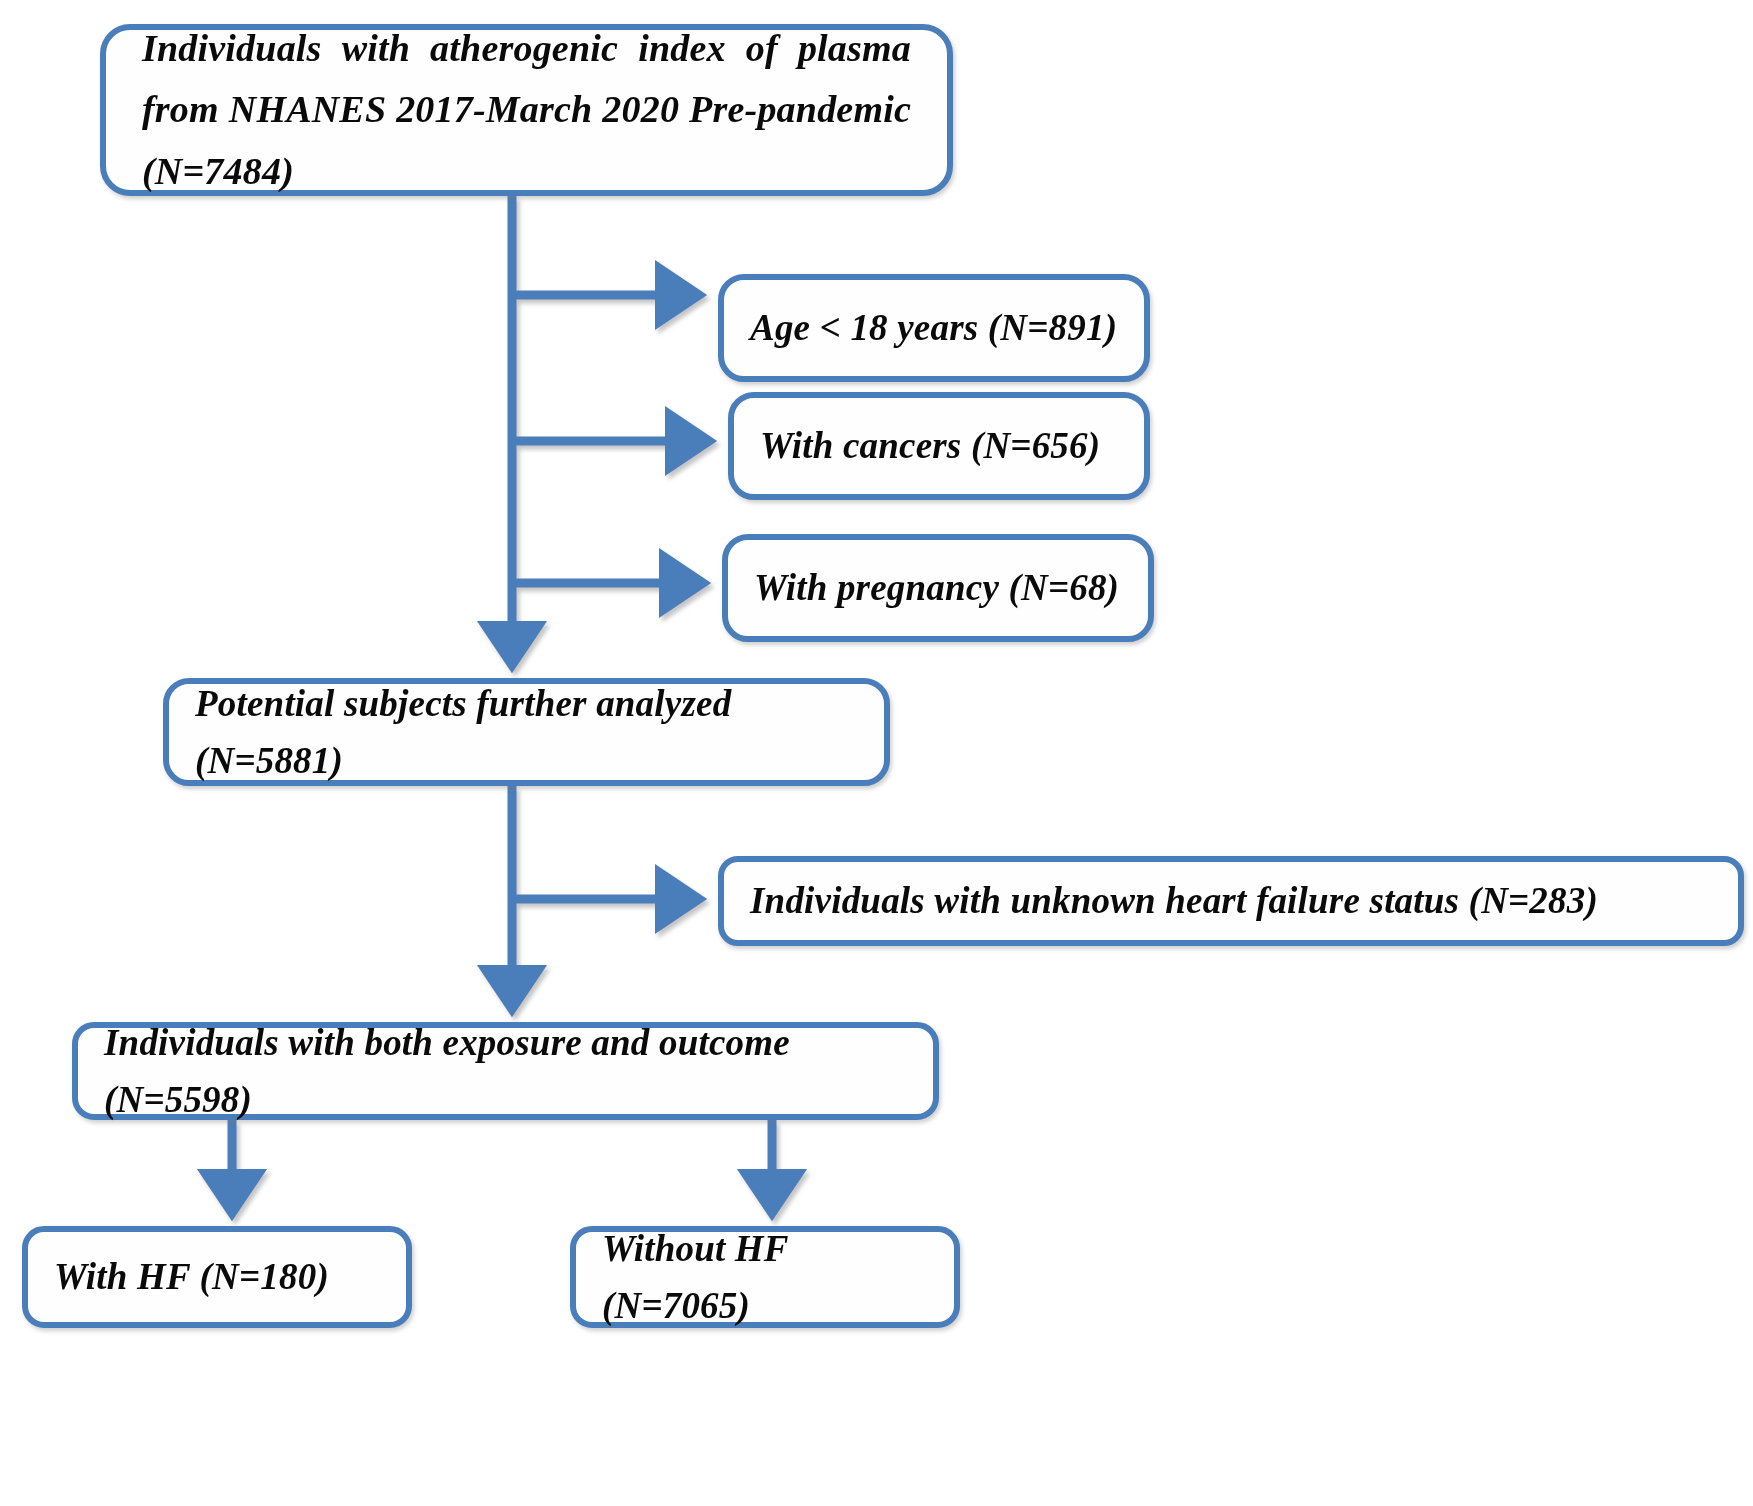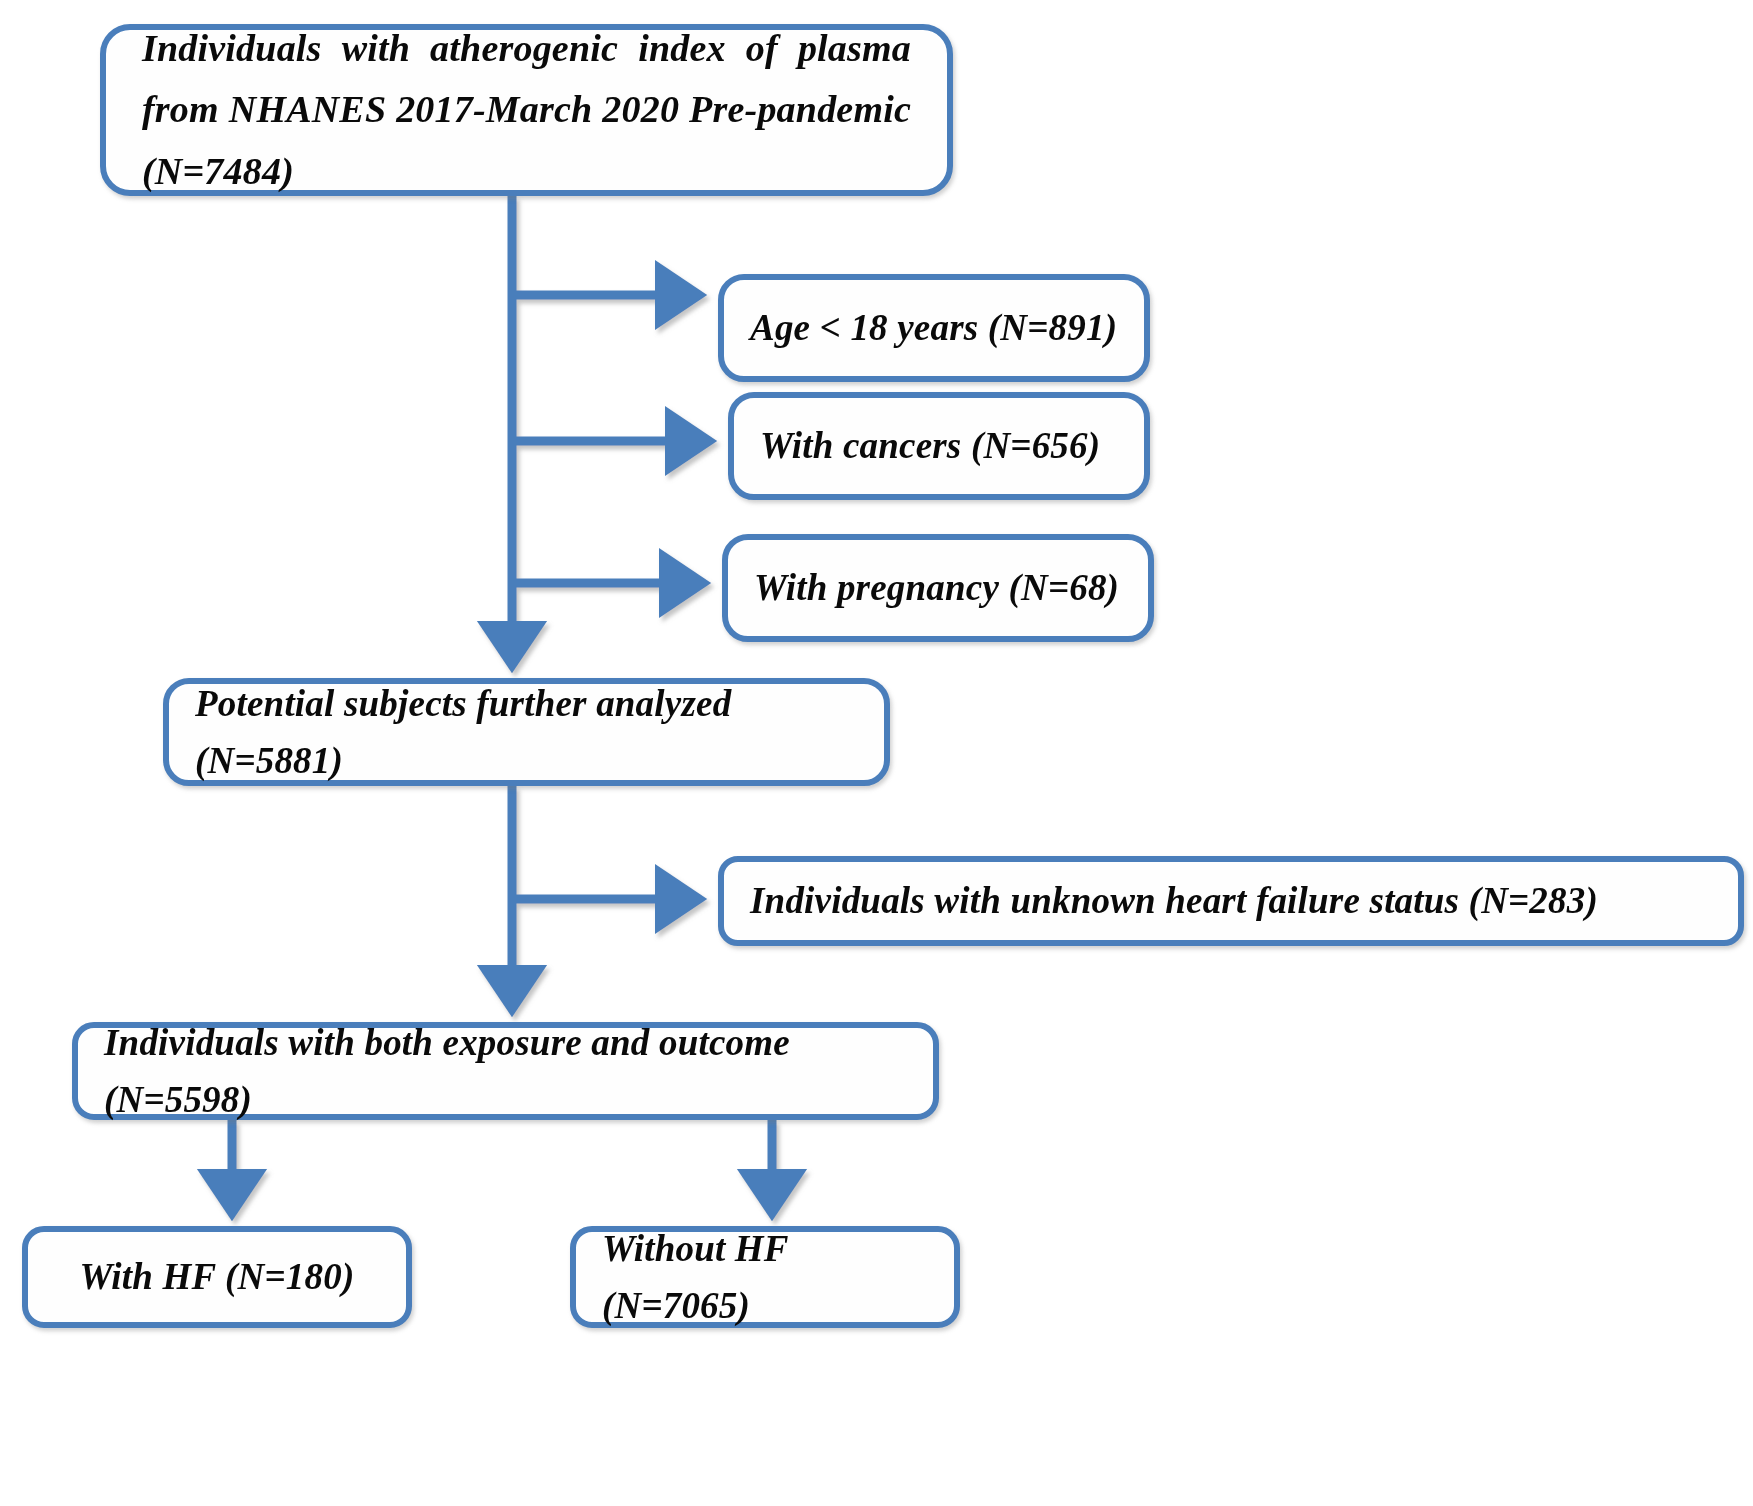--- a/index.html
+++ b/index.html
@@ -91,21 +91,20 @@
     width: 867px;
     height: 98px;
     border-radius: 22px;
   }
   #box-withhf {
     left: 22px;
     top: 1226px;
     width: 390px;
     height: 102px;
     border-radius: 22px;
-    text-align: center;
   }
   #box-withouthf {
     left: 570px;
     top: 1226px;
     width: 390px;
     height: 102px;
     border-radius: 22px;
   }
   #connectors {
     position: absolute;

